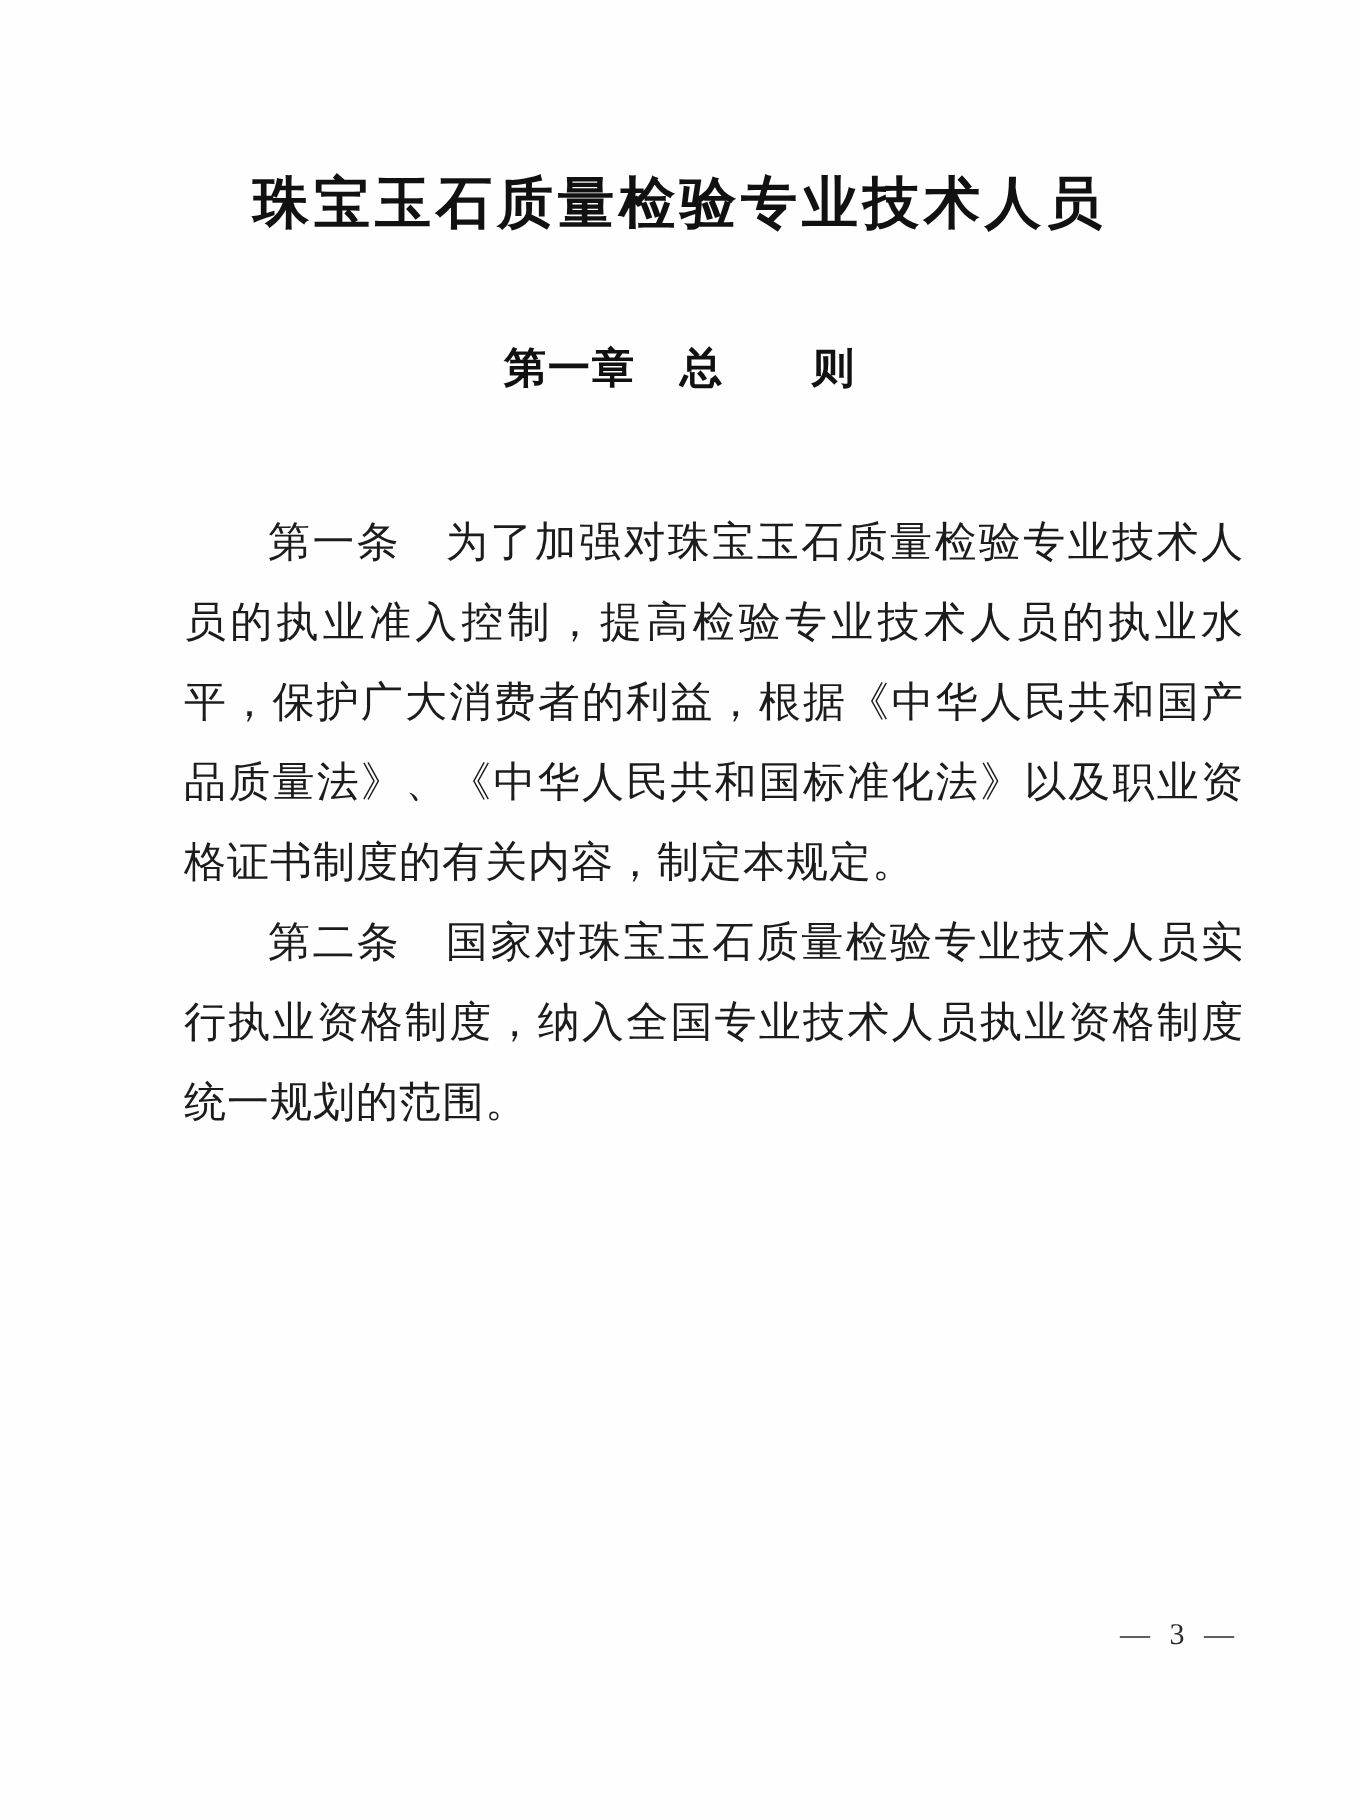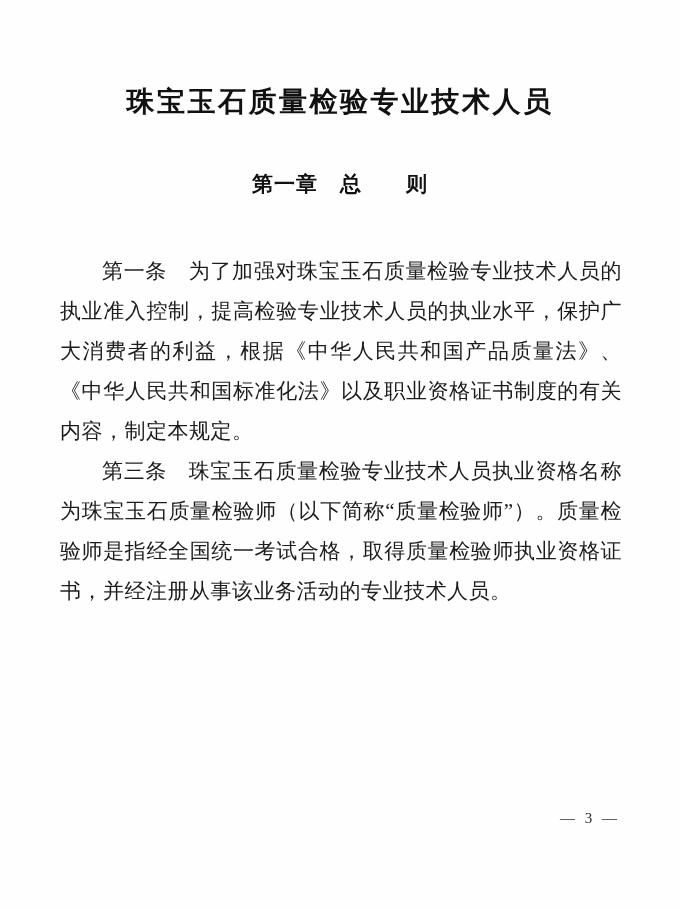--- a/index.html
+++ b/index.html
@@ -36,21 +36,21 @@
     margin-top: 46px;
     text-align: center;
     font-family: Liberation Serif, serif;
     font-weight: bold;
     font-size: 21px;
     line-height: 26px;
     letter-spacing: 1px;
     color: #111111;
   }
   .body-text {
-    margin: 54px 58px 0 60px;
+    margin: 54px 58px 0 92px;
     font-family: "Liberation Serif", serif;
     font-size: 21px;
     line-height: 40px;
     letter-spacing: 0.5px;
     text-align: justify;
     color: #1c1c1c;
   }
   .body-text p {
     margin: 0;
     text-indent: 2em;
@@ -71,18 +71,18 @@
 <div class="page">
 
   <div class="doc-title">
     <div class="line1">珠宝玉石质量检验专业技术人员</div>
   </div>
 
   <div class="chapter-heading">第一章　总　　则</div>
 
   <div class="body-text">
     <p>第一条　为了加强对珠宝玉石质量检验专业技术人员的执业准入控制，提高检验专业技术人员的执业水平，保护广大消费者的利益，根据《中华人民共和国产品质量法》、《中华人民共和国标准化法》以及职业资格证书制度的有关内容，制定本规定。</p>
-    <p>第三条　珠宝玉石质量检验专业技术人员执业资格名称为珠宝玉石质量检验师（以下简称“质量检验师”）。质量检验师是指经全国统一考试合格，取得质量检验师执业资格证书，并经注册从事该业务活动的专业技术人员。</p>
+    <p>第二条　国家对珠宝玉石质量检验专业技术人员实行执业资格制度，纳入全国专业技术人员执业资格制度统一规划的范围。</p>
   </div>
 
   <div class="page-number">— 3 —</div>
 
 </div>
 
 </body></html>

